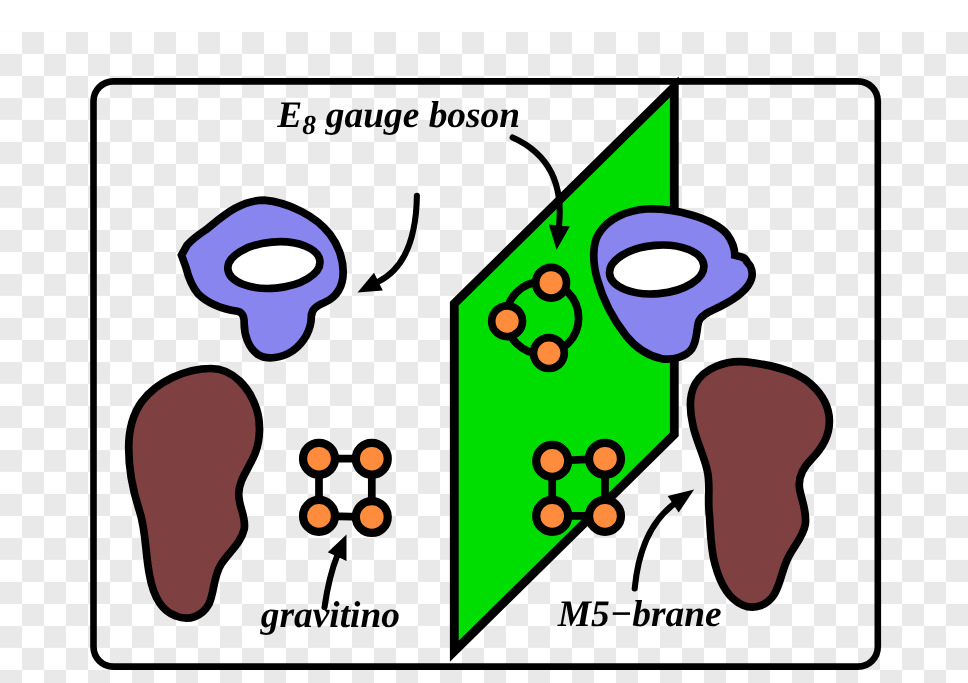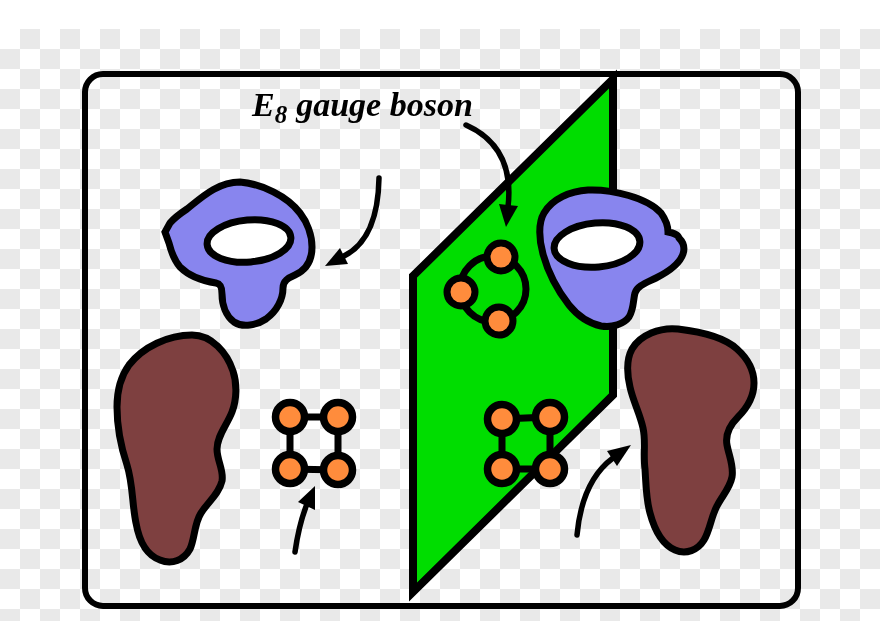--- a/index.html
+++ b/index.html
@@ -136,15 +136,17 @@
 
     <path d="M 577 506 Q 582 452 613 429" fill="none" style="stroke:var(--c-outline,#000)" stroke-width="5.5" stroke-linecap="round"></path>
     <path d="M 631 416 L 617 437 L 607 422 Z" style="fill:var(--c-outline,#000)"></path>
   </svg>
 
   <div class="label" style="left:252px;top:59px">
     <span>E</span><sub>8</sub><span class="after-sub">gauge boson</span>
   </div>
 
 
+  <div class="label" style="left:237px;top:514px">gravitino</div>
 
+  <div class="label" style="left:507px;top:513px">M5−brane</div>
 
 </div>
 
 </body></html>

